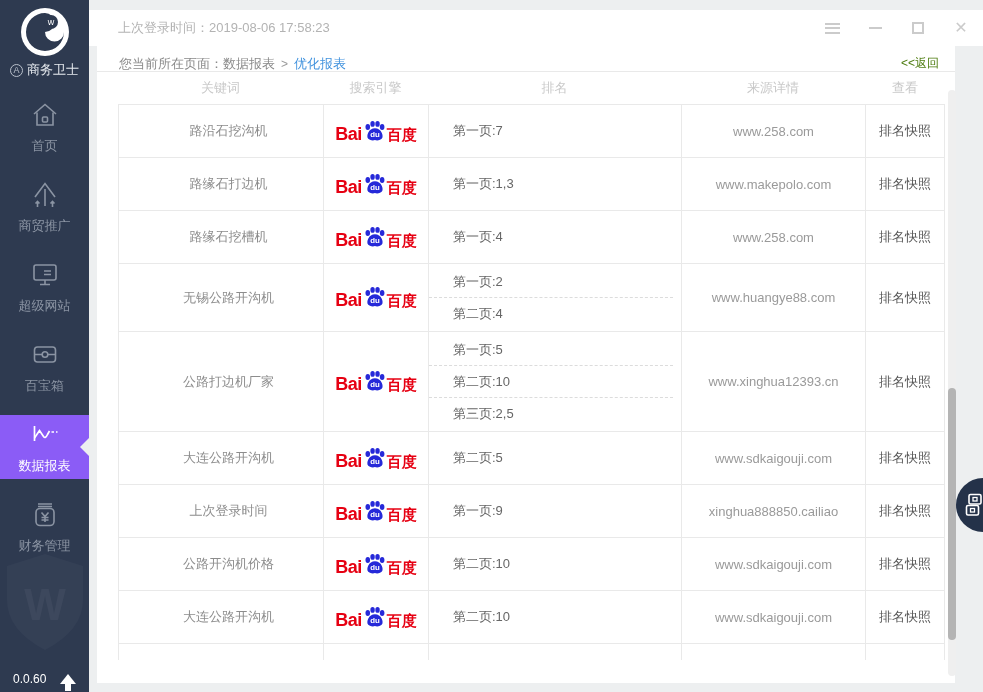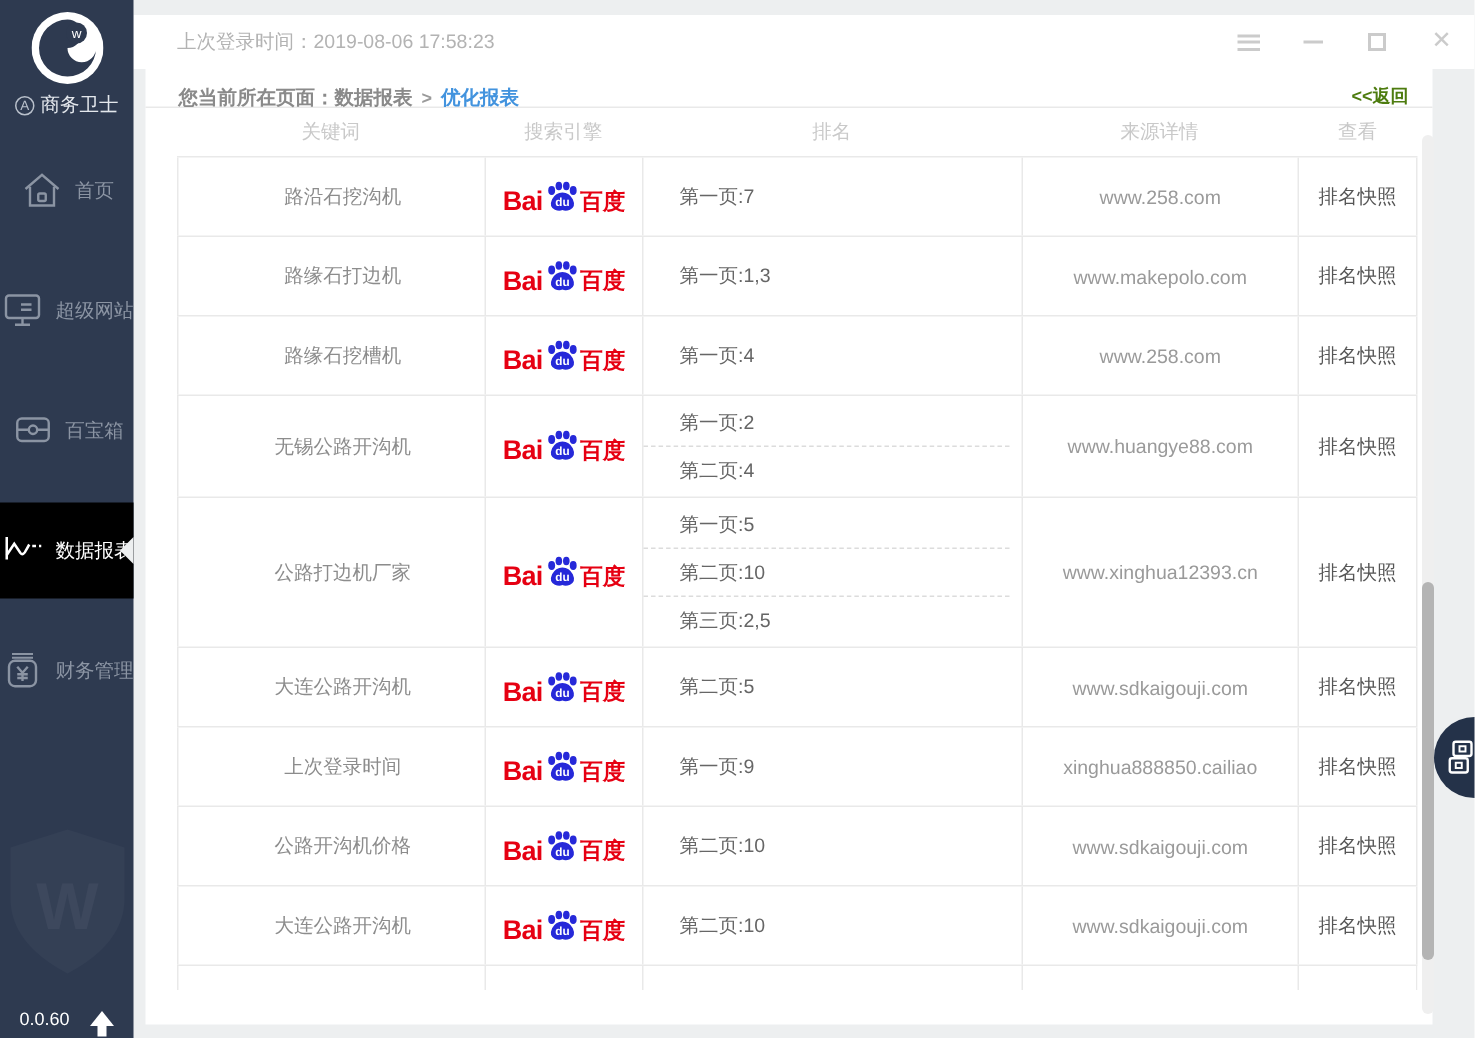--- a/index.html
+++ b/index.html
@@ -10,23 +10,23 @@
     background: #edeff0;
     overflow: hidden;
   }
 
   
   .sidebar { position:absolute; left:0; top:0; width:89px; height:692px; background:#2e3a50; z-index:5; }
   .logo-circle { position:absolute; top:8px; left:50%; transform:translateX(-50%); width:48px; height:48px; }
   .brand-row { position:absolute; top:61px; left:0; width:100%; display:flex; align-items:center; justify-content:center; gap:4px; color:#e3e7ec; font-size:13px; }
   .brand-badge { width:13px; height:13px; border:1px solid #b9c0cb; border-radius:50%; color:#b9c0cb; font-size:9px; line-height:11px; text-align:center; flex:0 0 auto; }
   .nav { position:absolute; top:95px; left:0; width:100%; }
-  .nav-item { height:64px; margin-bottom:16px; display:flex; align-items:center; justify-content:center; gap:7px; color:#8b94a3; font-size:13px; cursor:pointer; position:relative; }
+  .nav-item { height:64px; margin-bottom:16px; display:flex; flex-direction:column; align-items:center; justify-content:center; gap:7px; color:#8b94a3; font-size:13px; cursor:pointer; position:relative; }
   .nav-item svg { stroke:#8b94a3; }
-  .nav-item.active { background:#000000; color:#ffffff; }
+  .nav-item.active { background:#8b5cf6; color:#ffffff; }
   .nav-item.active svg { stroke:#ffffff; }
   .notch { position:absolute; right:0; top:50%; transform:translateY(-50%); width:0; height:0;
            border-top:9px solid transparent; border-bottom:9px solid transparent; border-right:9px solid #edeff0; }
   .watermark { position:absolute; bottom:36px; left:50%; transform:translateX(-50%); opacity:0.9; }
   .version-row { position:absolute; bottom:6px; left:0; width:100%; padding:0 13px; display:flex; align-items:center; justify-content:space-between; color:#ffffff; font-size:12px; }
   .up-arrow { width:0; height:0; position:relative; border-left:8px solid transparent; border-right:8px solid transparent; border-bottom:10px solid #ffffff; }
   .up-arrow:after { content:""; position:absolute; left:-3px; top:10px; width:6px; height:7px; background:#ffffff; }
 
   
   .topbar { position:absolute; left:89px; top:10px; width:894px; height:36px; background:#ffffff; display:flex; align-items:center; }
@@ -34,21 +34,21 @@
   .win-controls { margin-left:auto; margin-right:14px; display:flex; align-items:center; gap:27px; }
   .wc { width:16px; height:14px; display:flex; align-items:center; justify-content:center; cursor:pointer; }
   .ic-menu { width:15px; height:11px; border-top:2px solid #cbcbcb; border-bottom:2px solid #cbcbcb; position:relative; }
   .ic-menu:after { content:""; position:absolute; left:0; top:2.5px; width:100%; height:2px; background:#cbcbcb; }
   .ic-min { width:13px; height:2px; background:#cbcbcb; }
   .ic-max { width:12px; height:12px; border:2px solid #cbcbcb; }
   .ic-close { color:#cbcbcb; font-size:16px; line-height:14px; }
 
   
   .panel { position:absolute; left:97px; top:44px; width:858px; height:639px; background:#ffffff; }
-  .breadcrumb-row { height:28px; padding:12px 16px 0 22px; display:flex; align-items:flex-start; justify-content:space-between; border-bottom:1px solid #e9e9e9; font-size:13px; color:#8a8a8a;font-weight:bold; }
+  .breadcrumb-row { height:28px; padding:12px 16px 0 22px; display:flex; align-items:center; justify-content:space-between; border-bottom:1px solid #e9e9e9; font-size:13px; color:#8a8a8a; }
   .crumb-current { color:#4293de; }
   .crumb-sep { margin:0 6px; color:#9a9a9a; font-size:12px; }
   .back-link { color:#4d7c0f; font-size:12px; cursor:pointer; }
 
   .tabs-row { height:41px; display:flex; align-items:center; padding:0 12px 0 22px; }
   .tab { font-size:14px; color:#333333; height:41px; line-height:39px; margin-right:23px; cursor:pointer; }
   .tab.active { color:#4293de; border-bottom:2px solid #4293de; }
   .update-box { margin-left:auto; display:flex; align-items:center; gap:8px; font-size:13px; color:#4d4d4d; }
   .refresh-btn { width:18px; height:18px; cursor:pointer; display:flex; }
 
@@ -101,20 +101,29 @@
     <div class="nav-item">
       <svg width="30" height="30" viewBox="0 0 30 30" fill="none" stroke-width="1.6">
         <path d="M4 14 L15 4.5 L26 14"></path>
         <path d="M7 12.5 V25 H23 V12.5"></path>
         <rect x="12.5" y="17" width="5" height="5" rx="1"></rect>
       </svg>
       <span>首页</span>
     </div>
     <div class="nav-item">
       <svg width="30" height="30" viewBox="0 0 30 30" fill="none" stroke-width="1.6">
+        <path d="M5 17 L15 3.5 L25 17"></path>
+        <path d="M15 9 V26"></path>
+        <path d="M7.5 21.5 L7.5 27 M5.5 23.5 L7.5 21.5 L9.5 23.5"></path>
+        <path d="M22.5 21.5 L22.5 27 M20.5 23.5 L22.5 21.5 L24.5 23.5"></path>
+      </svg>
+      <span>商贸推广</span>
+    </div>
+    <div class="nav-item">
+      <svg width="30" height="30" viewBox="0 0 30 30" fill="none" stroke-width="1.6">
         <rect x="4" y="5" width="22" height="15" rx="2"></rect>
         <path d="M14 11 H21 M14 14.5 H21"></path>
         <path d="M15 20 V24 M10 24.5 H20"></path>
       </svg>
       <span>超级网站</span>
     </div>
     <div class="nav-item">
       <svg width="30" height="30" viewBox="0 0 30 30" fill="none" stroke-width="1.6">
         <rect x="4.5" y="7" width="21" height="15" rx="3"></rect>
         <path d="M4.5 14.5 H12 M18 14.5 H25.5"></path>

